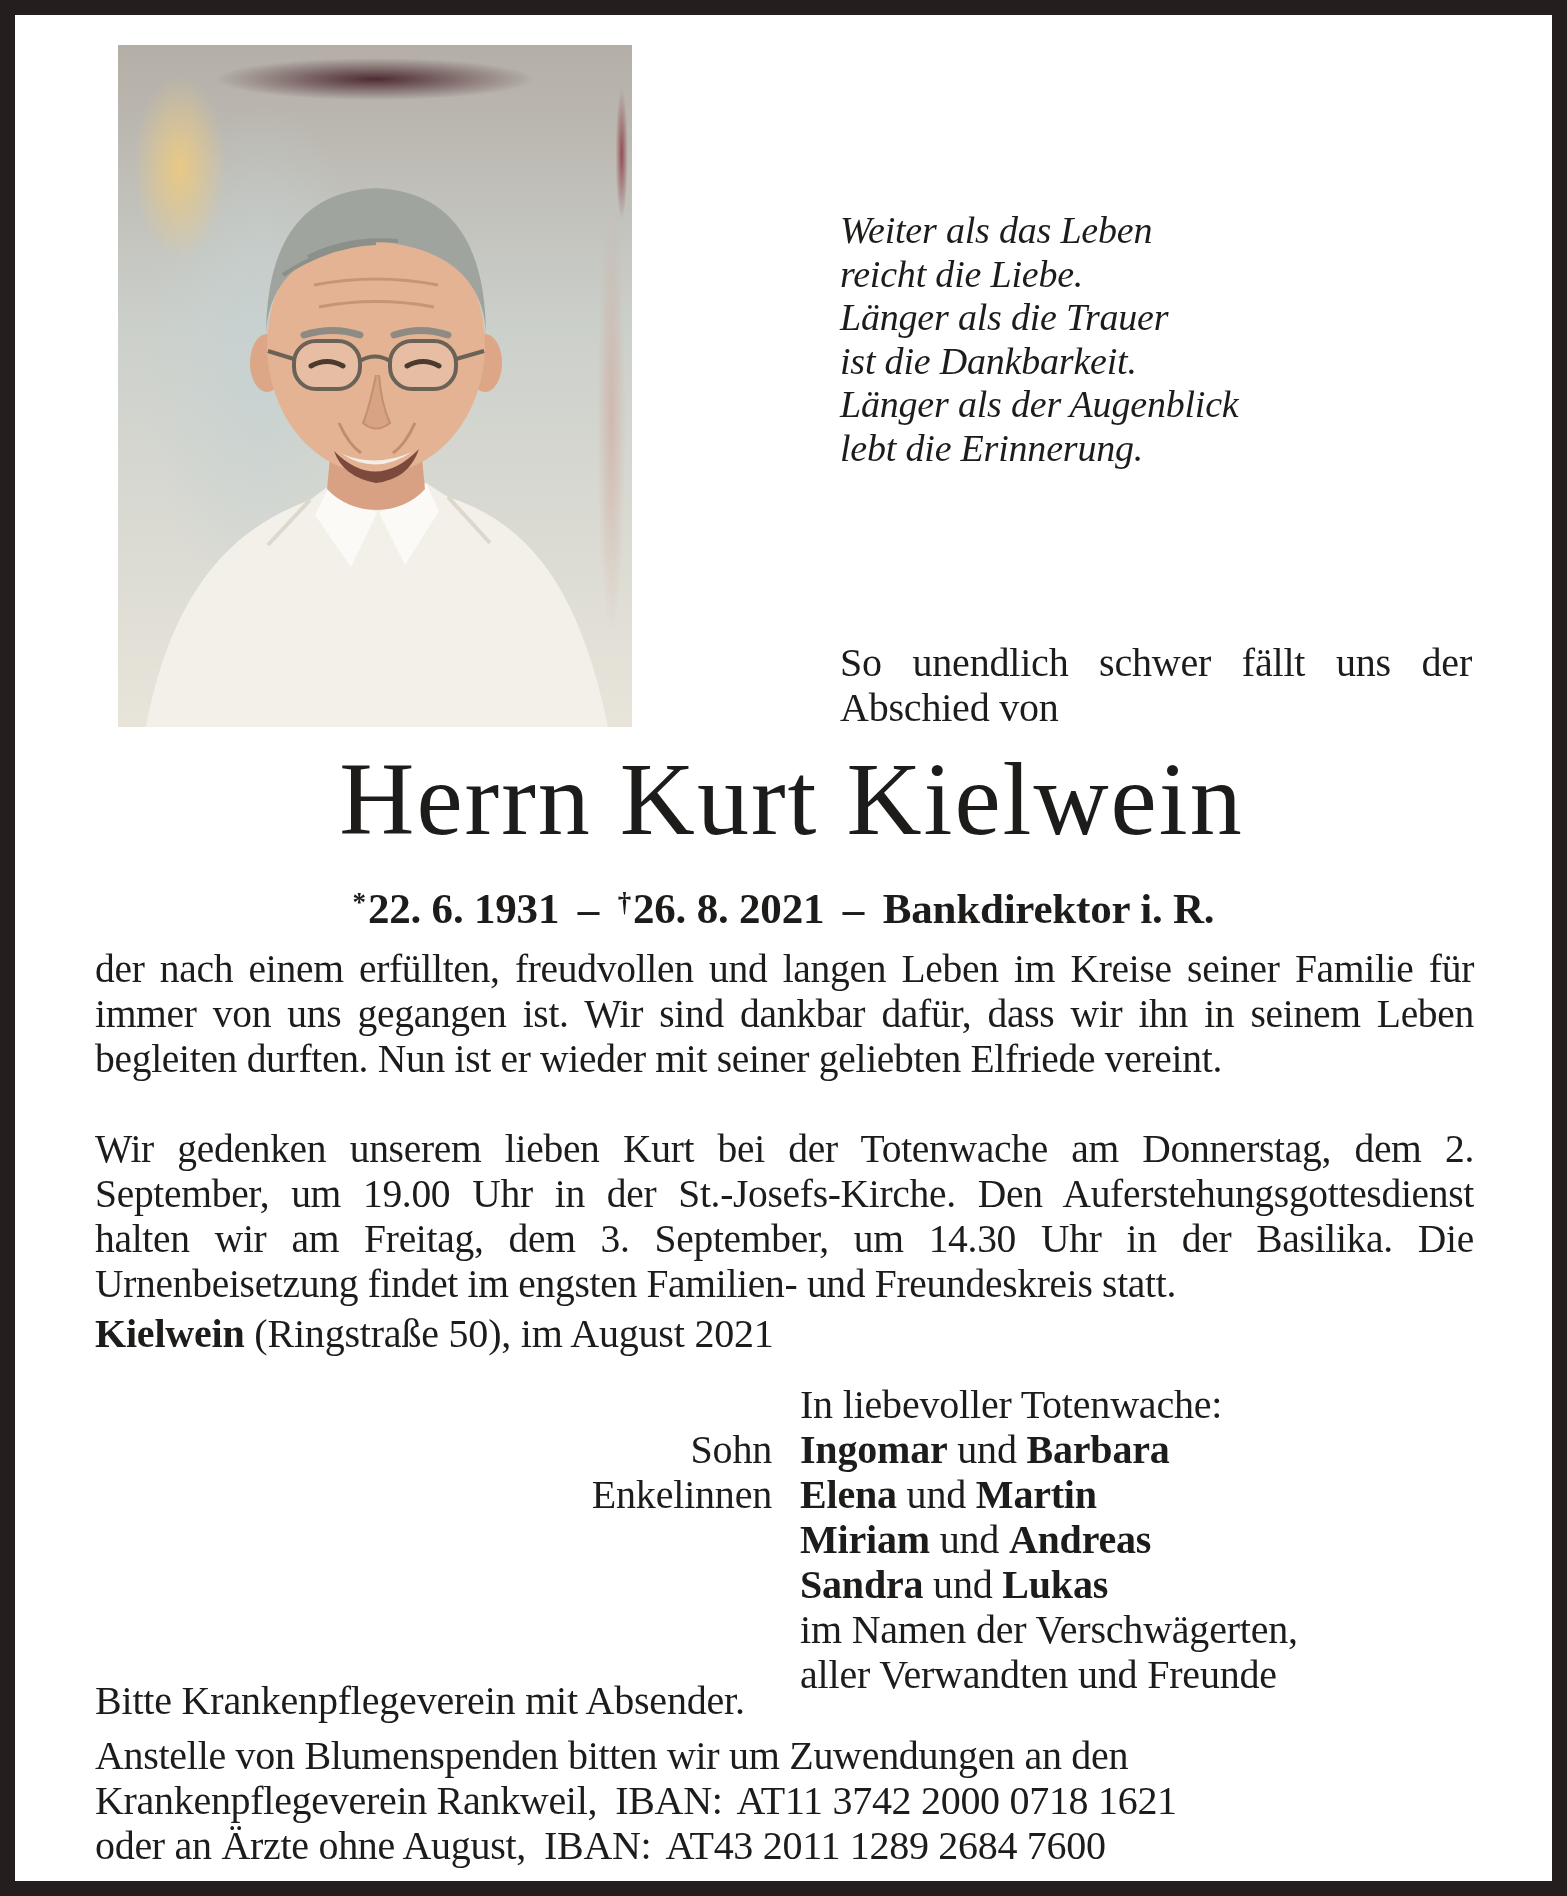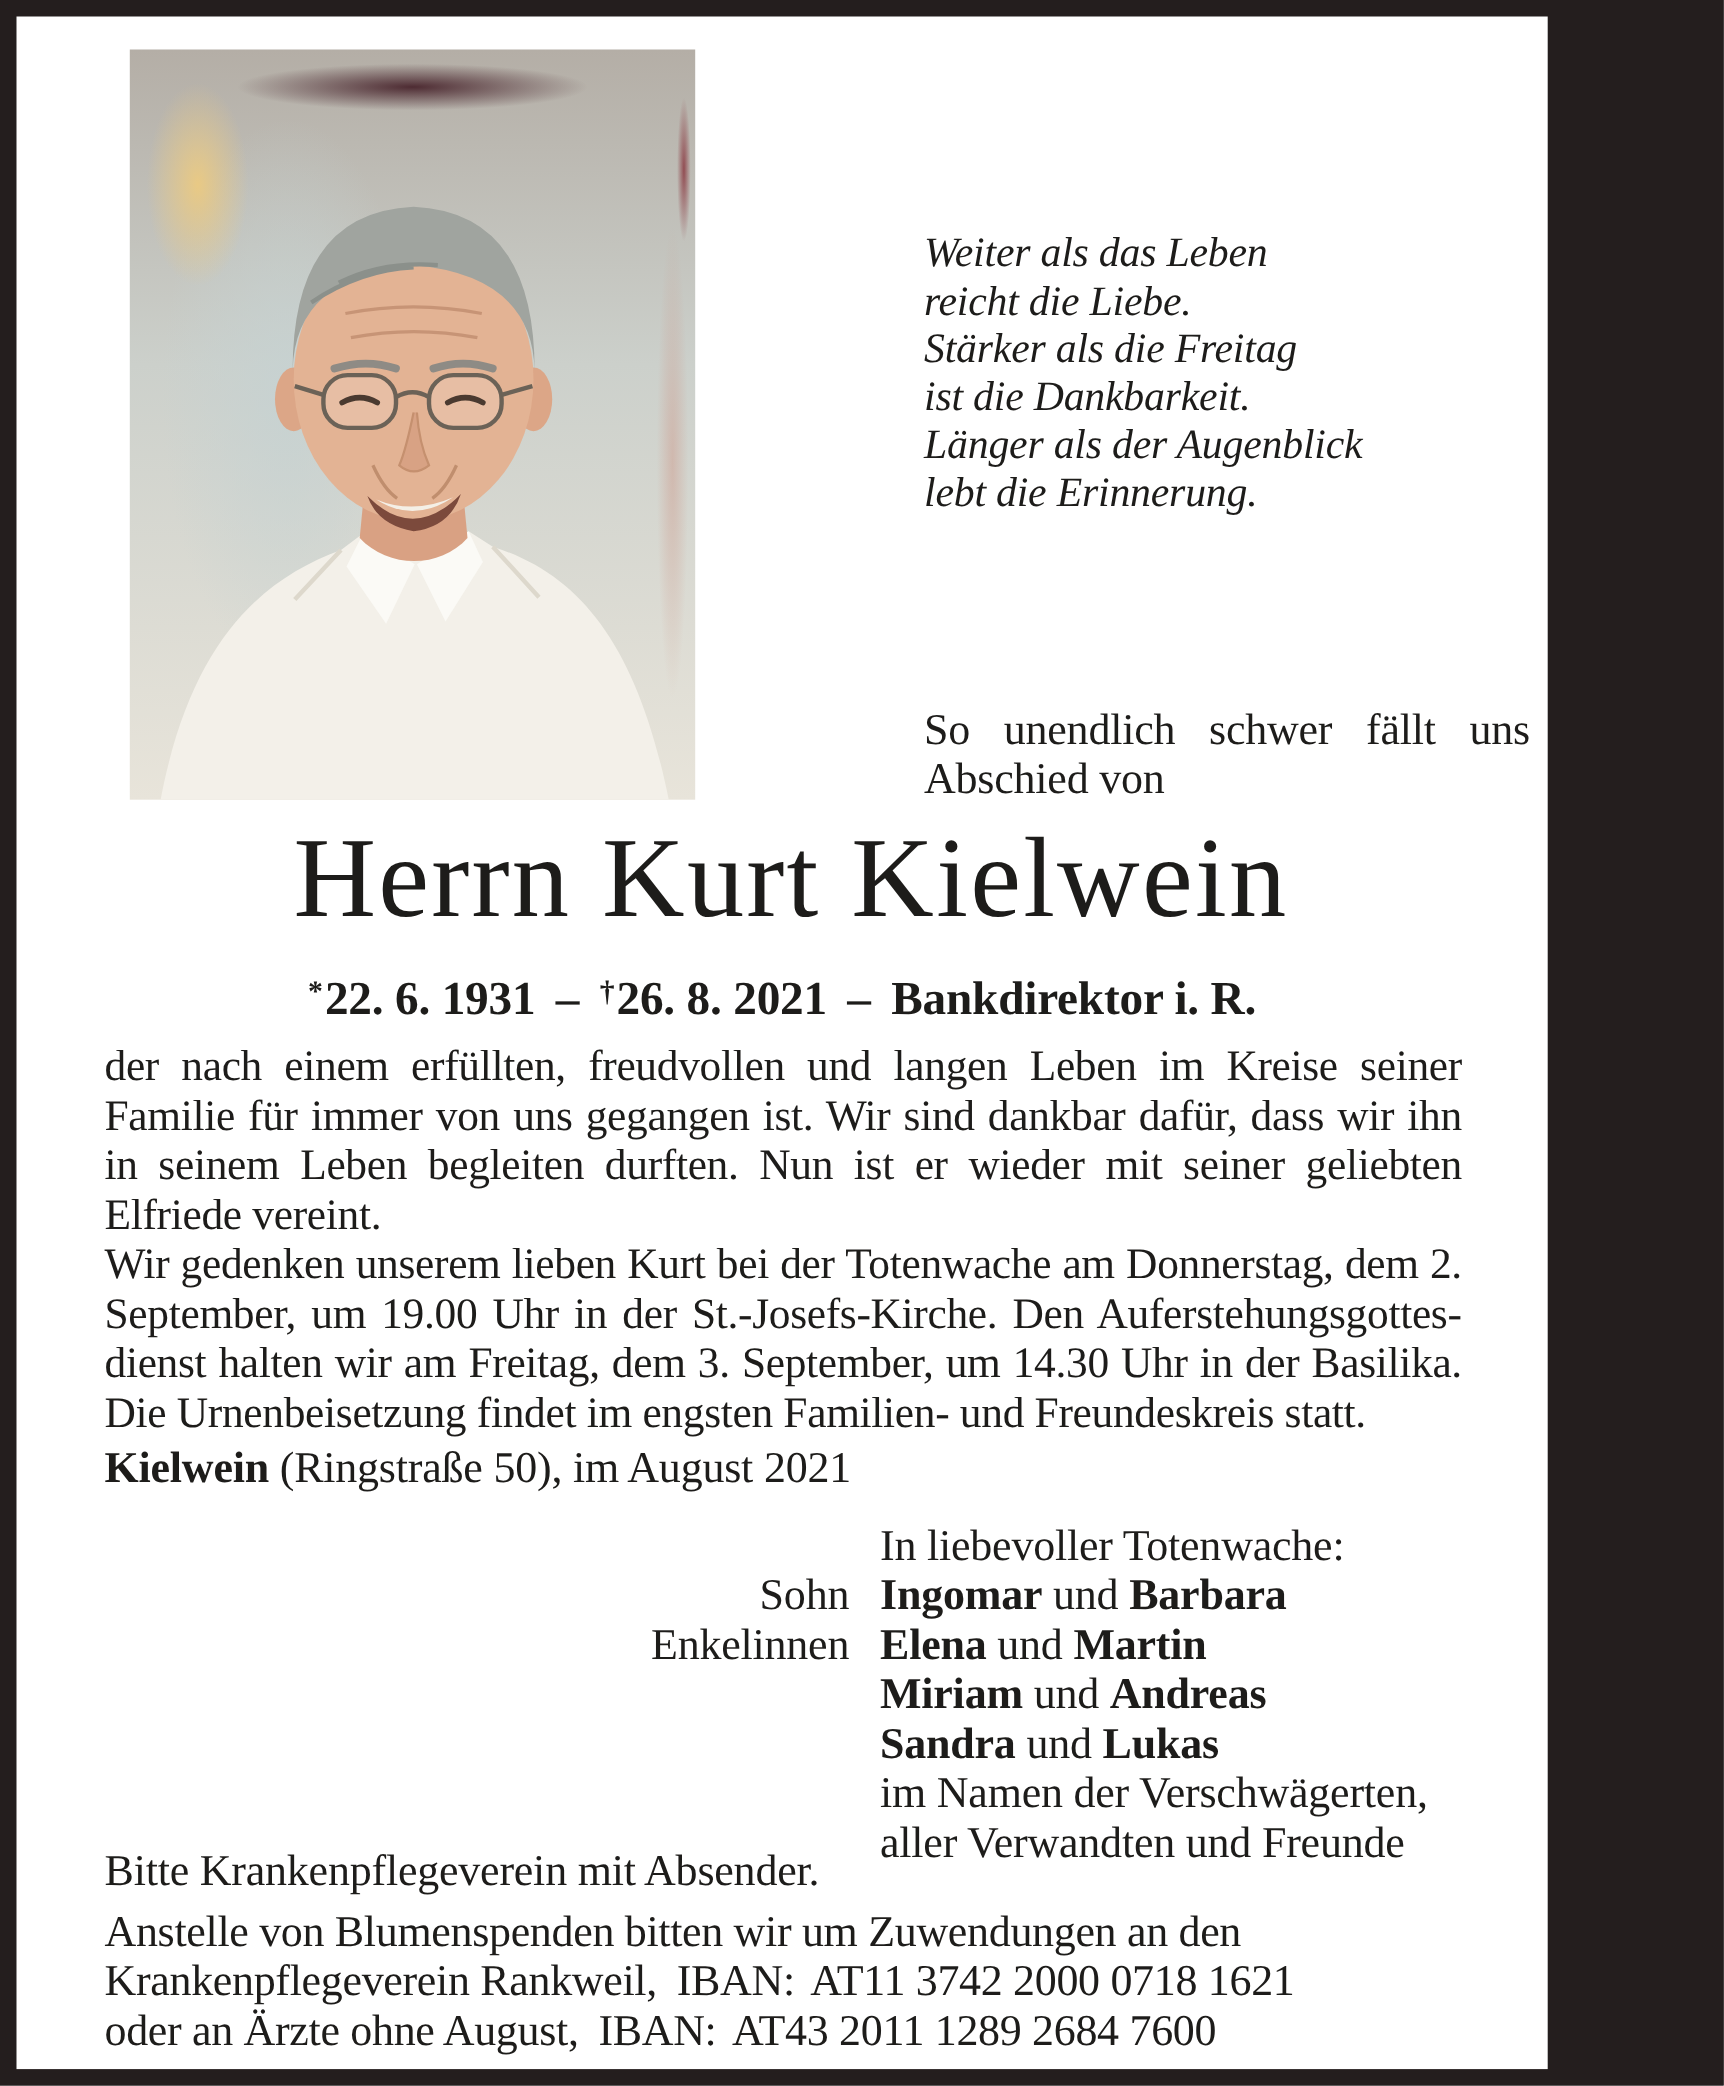--- a/index.html
+++ b/index.html
@@ -1,21 +1,21 @@
 <!DOCTYPE html>
 <html lang="de"><head>
 <meta charset="utf-8">
 <style>
   html,body{margin:0;padding:0;background:#241e1e;}
   .frame{
     width:1567px;height:1896px;box-sizing:border-box;
     background:#241e1e;padding:15px;
   }
   .page{
-    position:relative;width:1392px;height:1866px;background:#ffffff;
+    position:relative;width:1537px;height:1866px;background:#ffffff;
     overflow:hidden;color:#1d1c1a;
     font-family:"Liberation Serif","DejaVu Serif",serif;
   }
   
   .photo{
     position:absolute;left:103px;top:30px;width:514px;height:682px;
     overflow:hidden;
     background:
       radial-gradient(closest-side at 12% 18%, rgba(235,202,130,0.95), rgba(235,202,130,0) 75%),
       radial-gradient(closest-side at 50% 5%, rgba(72,36,44,0.95), rgba(72,36,44,0) 62%),
@@ -129,21 +129,21 @@
         <path d="M297 378 Q287 400 275 408" stroke="#c08e6e" stroke-width="3" fill="none"></path>
 
         <path d="M216 406 Q258 448 301 404 Q291 434 258 438 Q225 432 216 406 Z" fill="#7c4a3c"></path>
         <path d="M224 409 Q258 431 294 407 Q258 423 224 409 Z" fill="#f4efe6"></path>
       </svg>
     </div>
 
     <div class="verse">
       <div>Weiter als das Leben</div>
       <div>reicht die Liebe.</div>
-      <div>Stärker als die Freitag</div>
+      <div>Länger als die Trauer</div>
       <div>ist die Dankbarkeit.</div>
       <div>Länger als der Augenblick</div>
       <div>lebt die Erinnerung.</div>
     </div>
 
     <div class="intro">So unendlich schwer fällt uns der Abschied von</div>
 
     <div class="name">Herrn Kurt Kielwein</div>
 
     <div class="dates">

